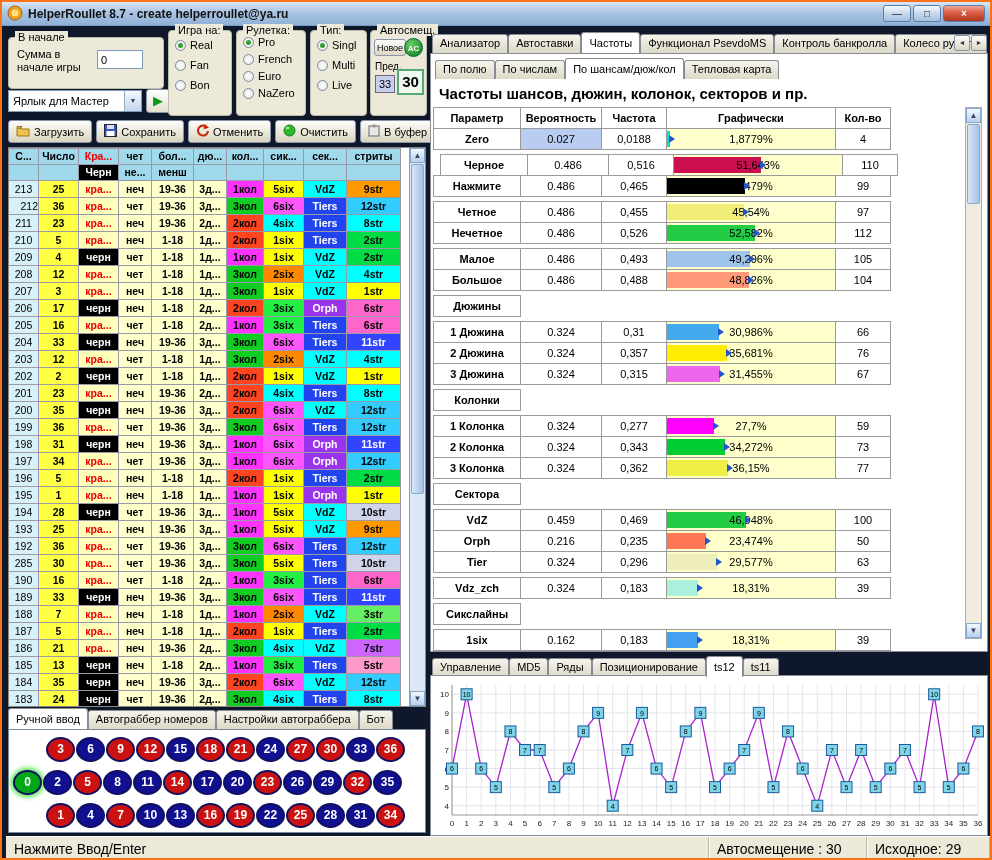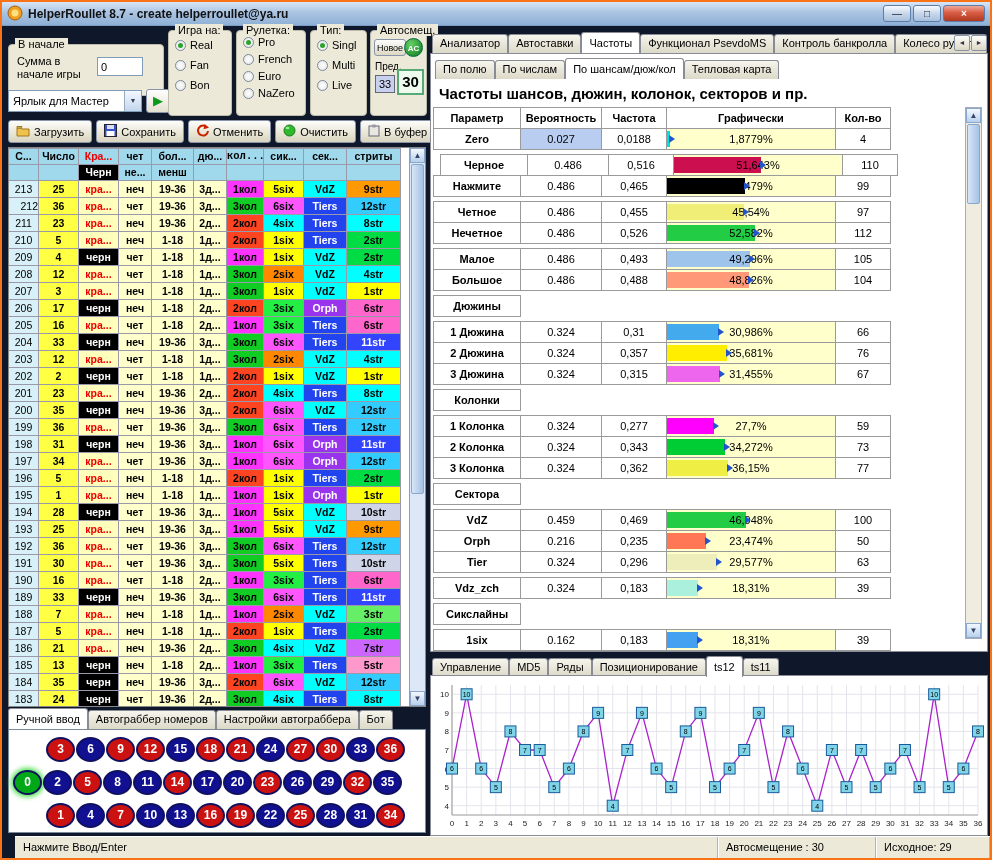--- a/index.html
+++ b/index.html
@@ -7,21 +7,21 @@
 .window{position:relative;width:992px;height:860px;background:#0f172a;border:2px solid #f97316;overflow:hidden}
 
 .titlebar{position:absolute;left:0;top:0;right:0;height:24px;background:linear-gradient(#d9e6f7,#aac4e2 45%,#8fb0d6);display:flex;align-items:center;gap:5px;padding:0 5px;border-bottom:1px solid #7a9cc4}
 .title-text{font-size:12px;font-weight:bold;color:#111;flex:1;white-space:nowrap;overflow:hidden}
 .wbtns{display:flex;gap:2px}
 .wbtn{width:28px;height:17px;border:1px solid #5a7ca8;border-radius:3px;background:linear-gradient(#f8fbff,#c8d8ec 50%,#a8c0dc);text-align:center;line-height:15px;font-size:10px;color:#223;cursor:default}
 .wbtn.close{width:42px;background:linear-gradient(#f0a898,#d85c44 45%,#b03820);color:#fff;font-weight:bold}
 
 .grp{position:absolute;border:1px solid #bcbcaa;border-radius:4px;background:#ece9d8}
 .glabel{position:absolute;top:-7px;left:6px;background:#ece9d8;padding:0 3px;font-size:11px;white-space:nowrap}
-#grp-start{left:6px;top:42px;width:156px;height:52px}
+#grp-start{left:6px;top:35px;width:156px;height:52px}
 #sum-label{position:absolute;left:8px;top:10px;line-height:13px}
 #sum-input{position:absolute;left:88px;top:12px;width:46px;height:19px;border:1px solid #7f9db9;font-size:11px;padding:1px 3px;background:#fff}
 #combo{position:absolute;left:6px;top:88px;width:134px;height:22px;border:1px solid #7f9db9;background:#fff;display:flex;align-items:center}
 #combo-text{flex:1;padding:0 4px;white-space:nowrap;overflow:hidden}
 #combo-btn{width:17px;height:100%;background:linear-gradient(#f4f8ff,#c2d6ee);border-left:1px solid #9ab;font-size:7px;text-align:center;line-height:20px;color:#345}
 #play-btn{position:absolute;left:144px;top:87px;width:24px;height:24px;border:1px solid #8a94a8;border-radius:3px;background:linear-gradient(#fff,#e4e0d0);color:#0a9a1a;font-size:13px;line-height:21px;text-align:center}
 #grp-game{left:166px;top:28px;width:64px;height:86px}
 #grp-roul{left:234px;top:28px;width:70px;height:86px}
 #grp-type{left:308px;top:28px;width:57px;height:86px}
 #grp-auto{left:368px;top:28px;width:57px;height:86px}
@@ -82,21 +82,21 @@
 .fcell.graph{background:#ffffcc}
 .gbar{position:absolute;left:0;top:2px;bottom:2px;z-index:1}
 .gtext{position:relative;z-index:2}
 .gmark{position:absolute;top:50%;margin-top:-4px;width:0;height:0;border-top:4px solid transparent;border-bottom:4px solid transparent;border-left:6px solid #2255cc;z-index:3}
 #freq-scroll{position:absolute;right:5px;top:53px;width:17px;height:532px;background:#f0ede0;border:1px solid #aab}
 
 #right-bottom{position:absolute;left:428px;top:654px;width:558px;height:180px}
 #chart-tabs{height:19px;padding-left:2px;white-space:nowrap}
 #chartbox{position:absolute;left:0;top:19px;right:0;bottom:0;background:#fff;border:1px solid #8a8c95;padding:1px}
 
-#statusbar{position:absolute;left:13px;right:0;bottom:0;height:22px;background:#ece9d8;border-top:1px solid #fff;display:flex;align-items:center;font-size:11px}
+#statusbar{position:absolute;left:4px;right:0;bottom:0;height:22px;background:#ece9d8;border-top:1px solid #fff;display:flex;align-items:center;font-size:14px}
 .sbsec{height:100%;padding:4px 8px;border-right:1px solid #b8b4a4;box-shadow:1px 0 0 #fff;white-space:nowrap;overflow:hidden}
 #sb-hint{width:703px}
 #sb-shift{width:158px}
 #sb-init{flex:1}
 .ic{flex:0 0 auto}
 </style>
 </head>
 <body>
 
 <div class="window">
@@ -227,21 +227,21 @@
 
   <div id="history">
     <div id="history-cols">
         <div class="hrow hhead">
           <span class="hcell" style="width: 31px;">С...</span>
           <span class="hcell" style="width: 41px;">Число</span>
           <span class="hcell redtext" style="width: 41px;">Кра...</span>
           <span class="hcell" style="width: 34px;">чет</span>
           <span class="hcell" style="width: 43px;">бол...</span>
           <span class="hcell" style="width: 34px;">дю...</span>
-          <span class="hcell" style="width: 38px; font-family: Liberation Mono, monospace;">кол...</span>
+          <span class="hcell" style="width: 38px;">кол...</span>
           <span class="hcell" style="width: 41px;">сик...</span>
           <span class="hcell" style="width: 44px;">сек...</span>
           <span class="hcell" style="width: 55px;">стриты</span>
         </div>
         <div class="hrow hhead">
           <span class="hcell" style="width: 31px;"></span>
           <span class="hcell" style="width: 41px;"></span>
           <span class="hcell blackcell" style="width: 41px;">Черн</span>
           <span class="hcell" style="width: 34px;">не...</span>
           <span class="hcell" style="width: 43px;">менш</span>
@@ -509,21 +509,21 @@
           <span class="hcell" style="width: 41px; background: rgb(255, 255, 187); color: rgb(238, 0, 0);">кра...</span>
           <span class="hcell" style="width: 34px; background: rgb(255, 255, 204); color: rgb(0, 0, 0);">чет</span>
           <span class="hcell" style="width: 43px; background: rgb(255, 255, 204); color: rgb(0, 0, 0);">19-36</span>
           <span class="hcell" style="width: 34px; background: rgb(255, 255, 204); color: rgb(0, 0, 0);">3д...</span>
           <span class="hcell" style="width: 38px; background: rgb(17, 204, 34); color: rgb(0, 0, 0);">3кол</span>
           <span class="hcell" style="width: 41px; background: rgb(255, 85, 255); color: rgb(0, 0, 0);">6six</span>
           <span class="hcell" style="width: 44px; background: rgb(34, 68, 238); color: rgb(255, 255, 255);">Tiers</span>
           <span class="hcell" style="width: 55px; background: rgb(51, 204, 255); color: rgb(0, 0, 0);">12str</span>
         </div>
         <div class="hrow">
-          <span class="hcell idx" style="width: 31px;">191</span>
+          <span class="hcell idx" style="width: 31px;">285</span>
           <span class="hcell num" style="width: 41px;">30</span>
           <span class="hcell" style="width: 41px; background: rgb(255, 255, 187); color: rgb(238, 0, 0);">кра...</span>
           <span class="hcell" style="width: 34px; background: rgb(255, 255, 204); color: rgb(0, 0, 0);">чет</span>
           <span class="hcell" style="width: 43px; background: rgb(255, 255, 204); color: rgb(0, 0, 0);">19-36</span>
           <span class="hcell" style="width: 34px; background: rgb(255, 255, 204); color: rgb(0, 0, 0);">3д...</span>
           <span class="hcell" style="width: 38px; background: rgb(17, 204, 34); color: rgb(0, 0, 0);">3кол</span>
           <span class="hcell" style="width: 41px; background: rgb(255, 255, 0); color: rgb(0, 0, 0);">5six</span>
           <span class="hcell" style="width: 44px; background: rgb(34, 68, 238); color: rgb(255, 255, 255);">Tiers</span>
           <span class="hcell" style="width: 55px; background: rgb(208, 212, 232); color: rgb(0, 0, 0);">10str</span>
         </div>

